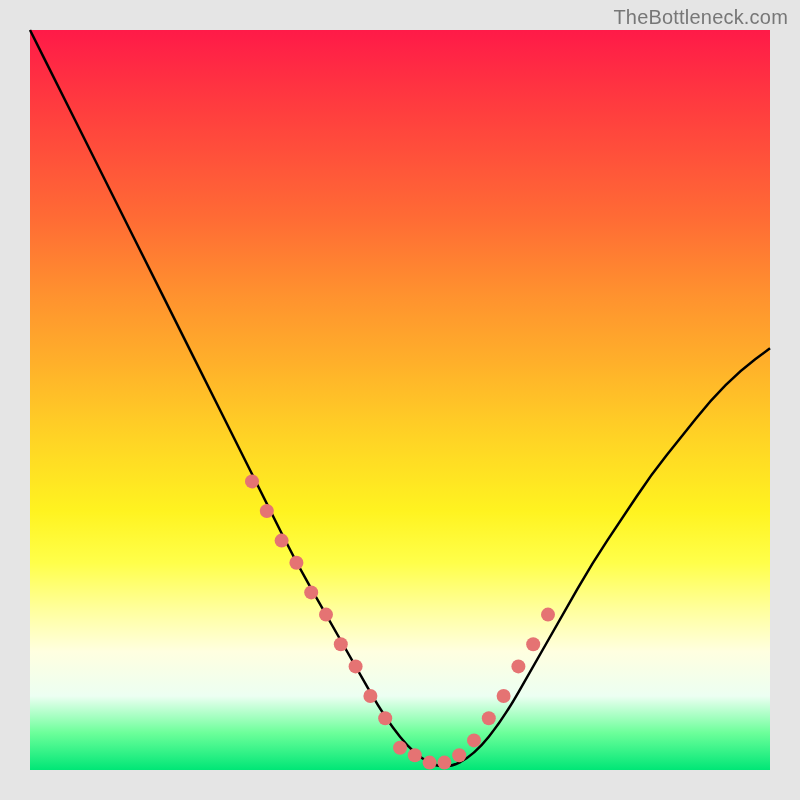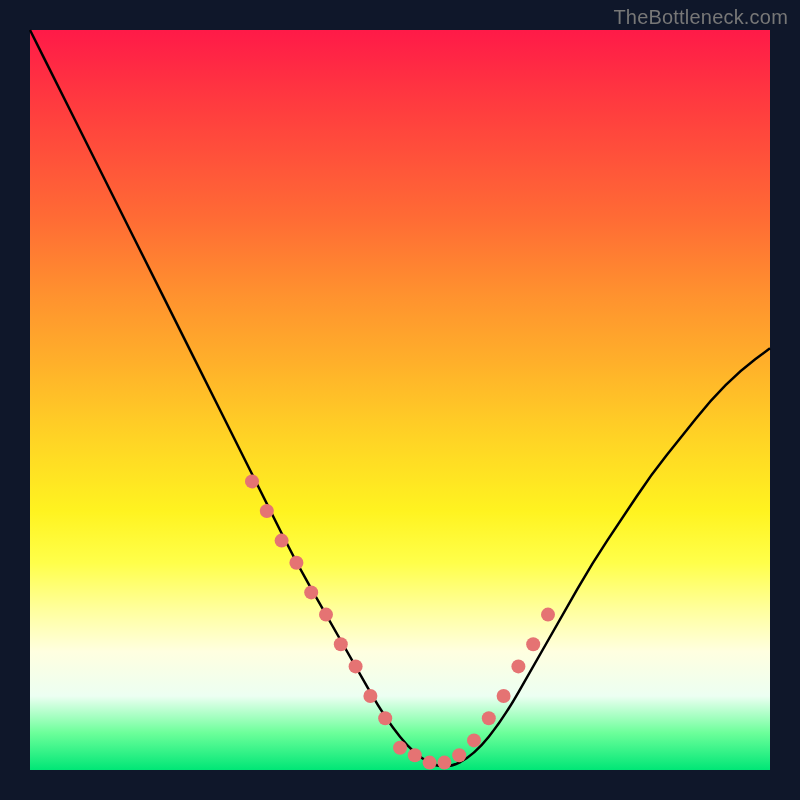--- a/index.html
+++ b/index.html
@@ -10,21 +10,21 @@
     background: #000;
     overflow: hidden;
     font-family: Arial, Helvetica, sans-serif;
   }
   .frame {
     position: absolute;
     top: 0;
     left: 0;
     width: 800px;
     height: 800px;
-    background: #0f172a;
+    background: #e5e5e5;
   }
   .plot-area {
     position: absolute;
     left: 30px;
     top: 30px;
     width: 740px;
     height: 740px;
     background: linear-gradient(
       to bottom,
       #ff1a48 0%,

